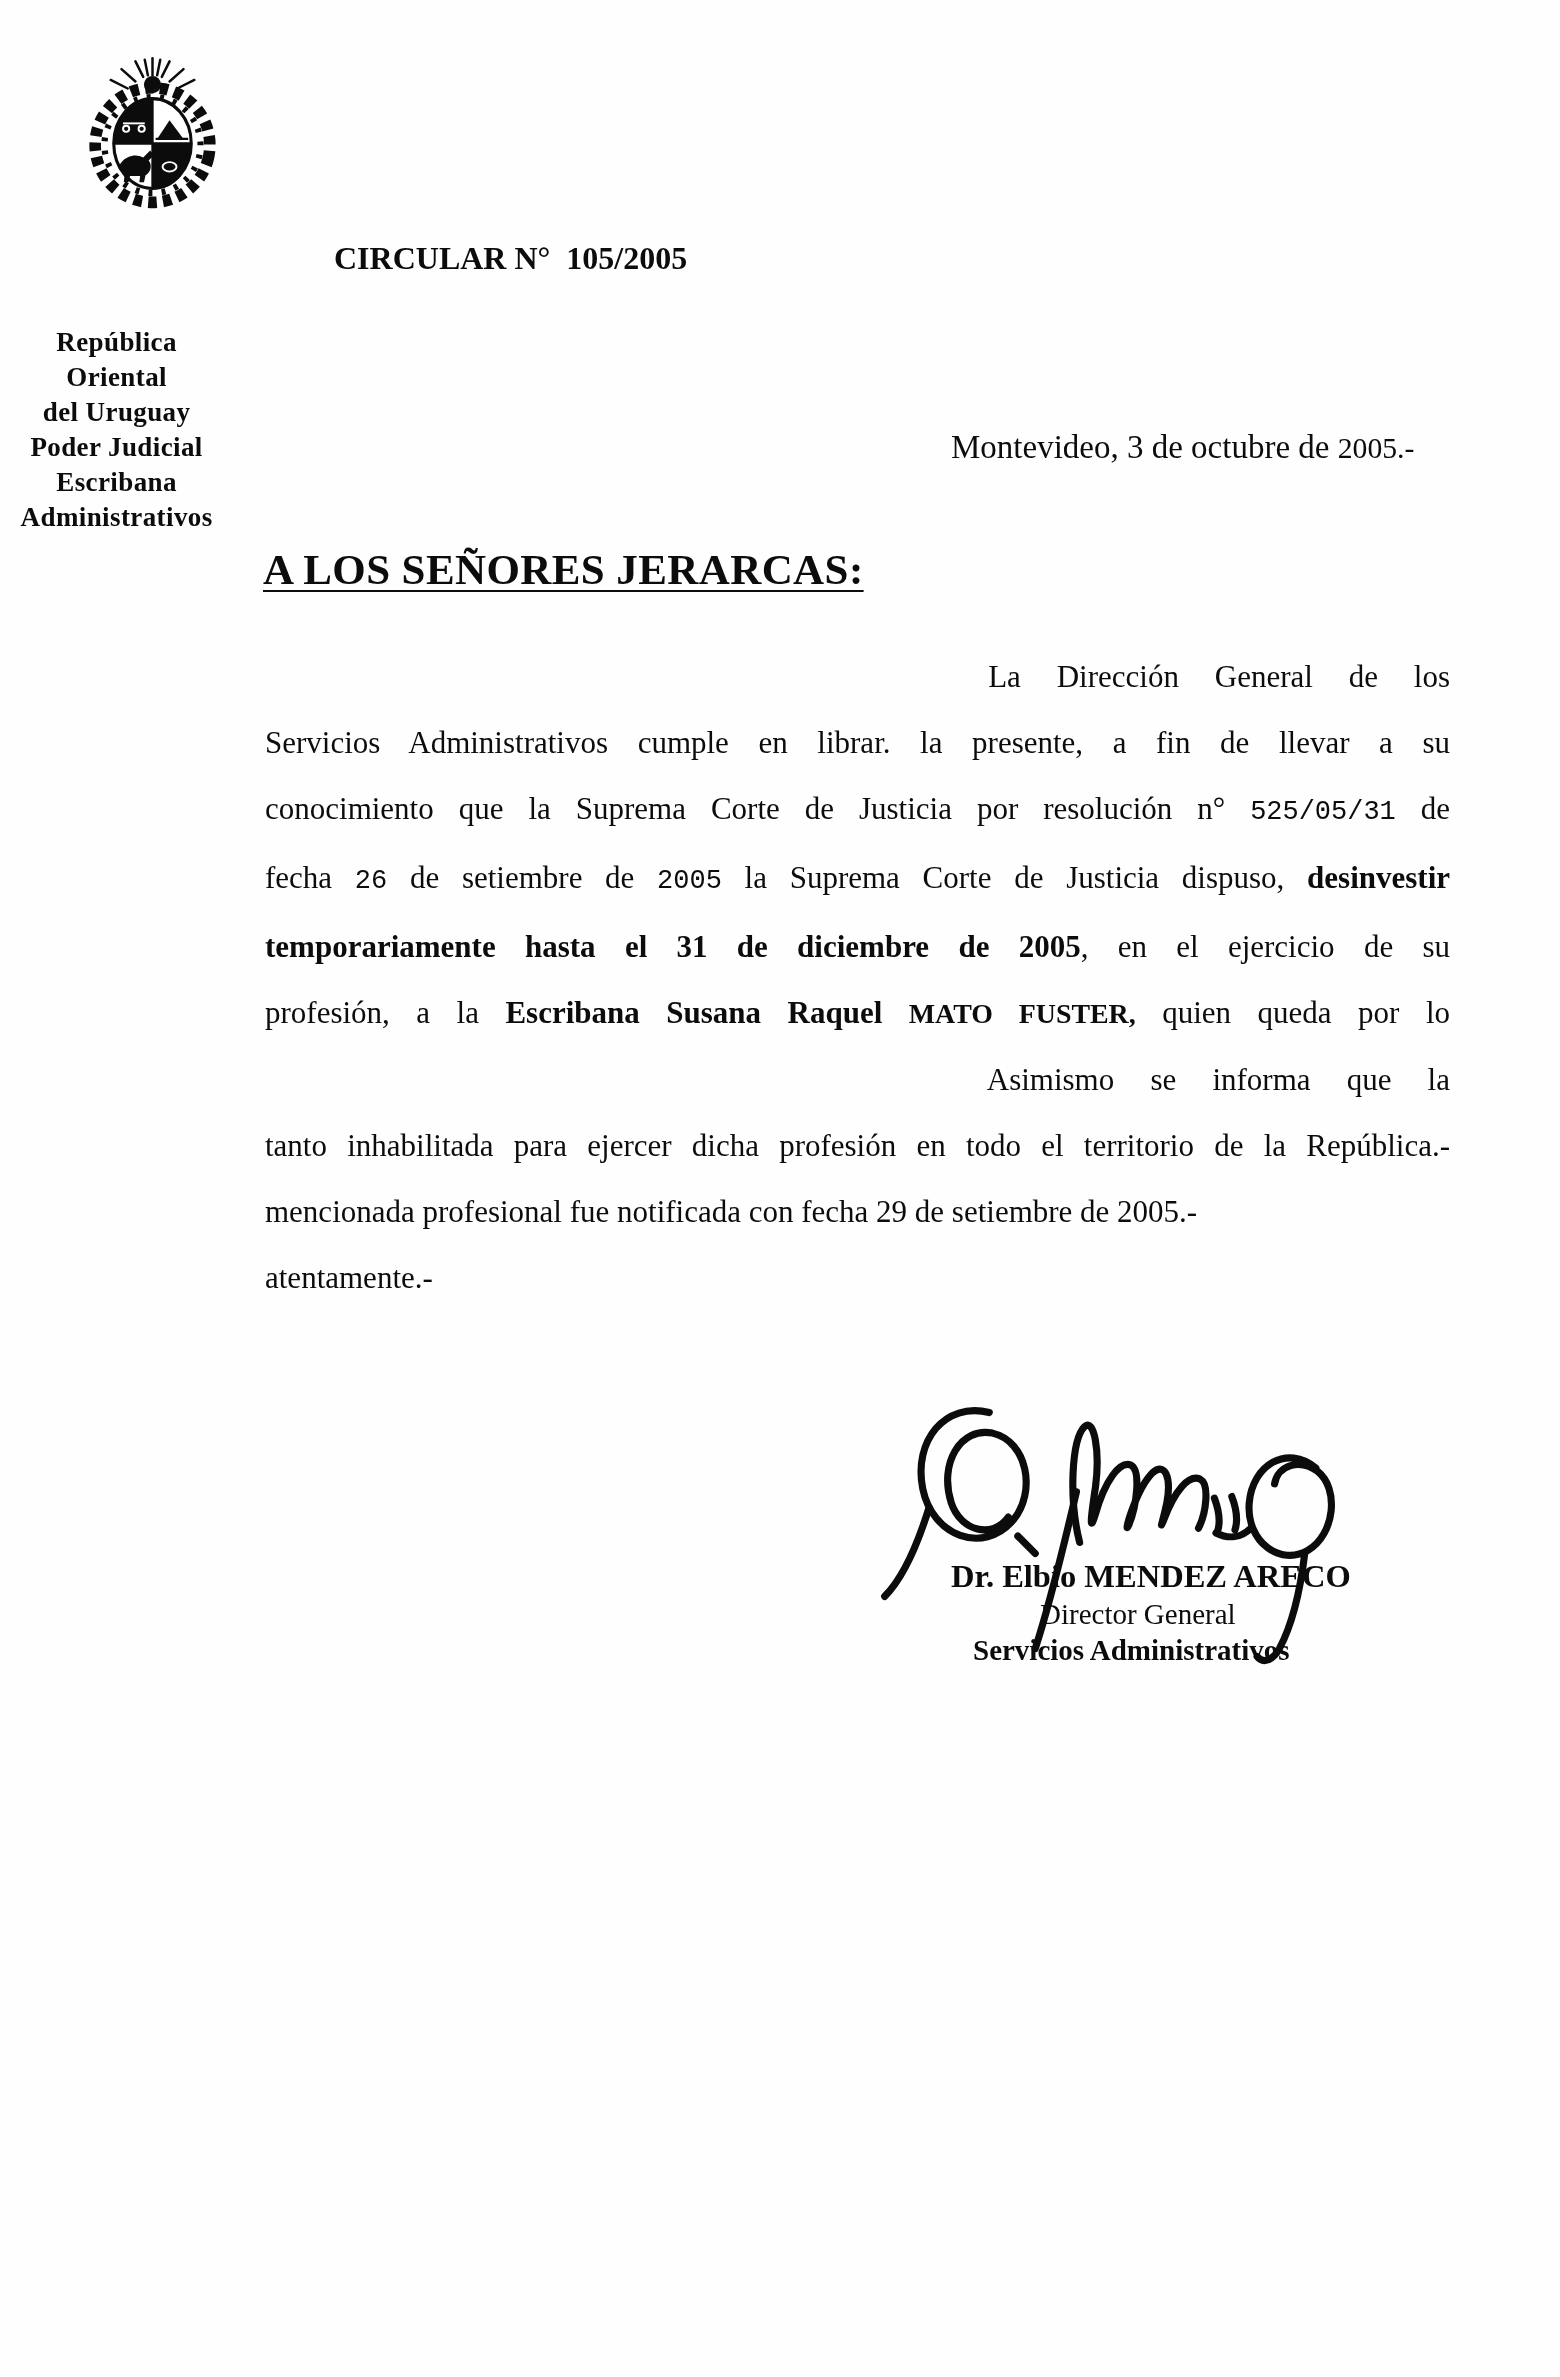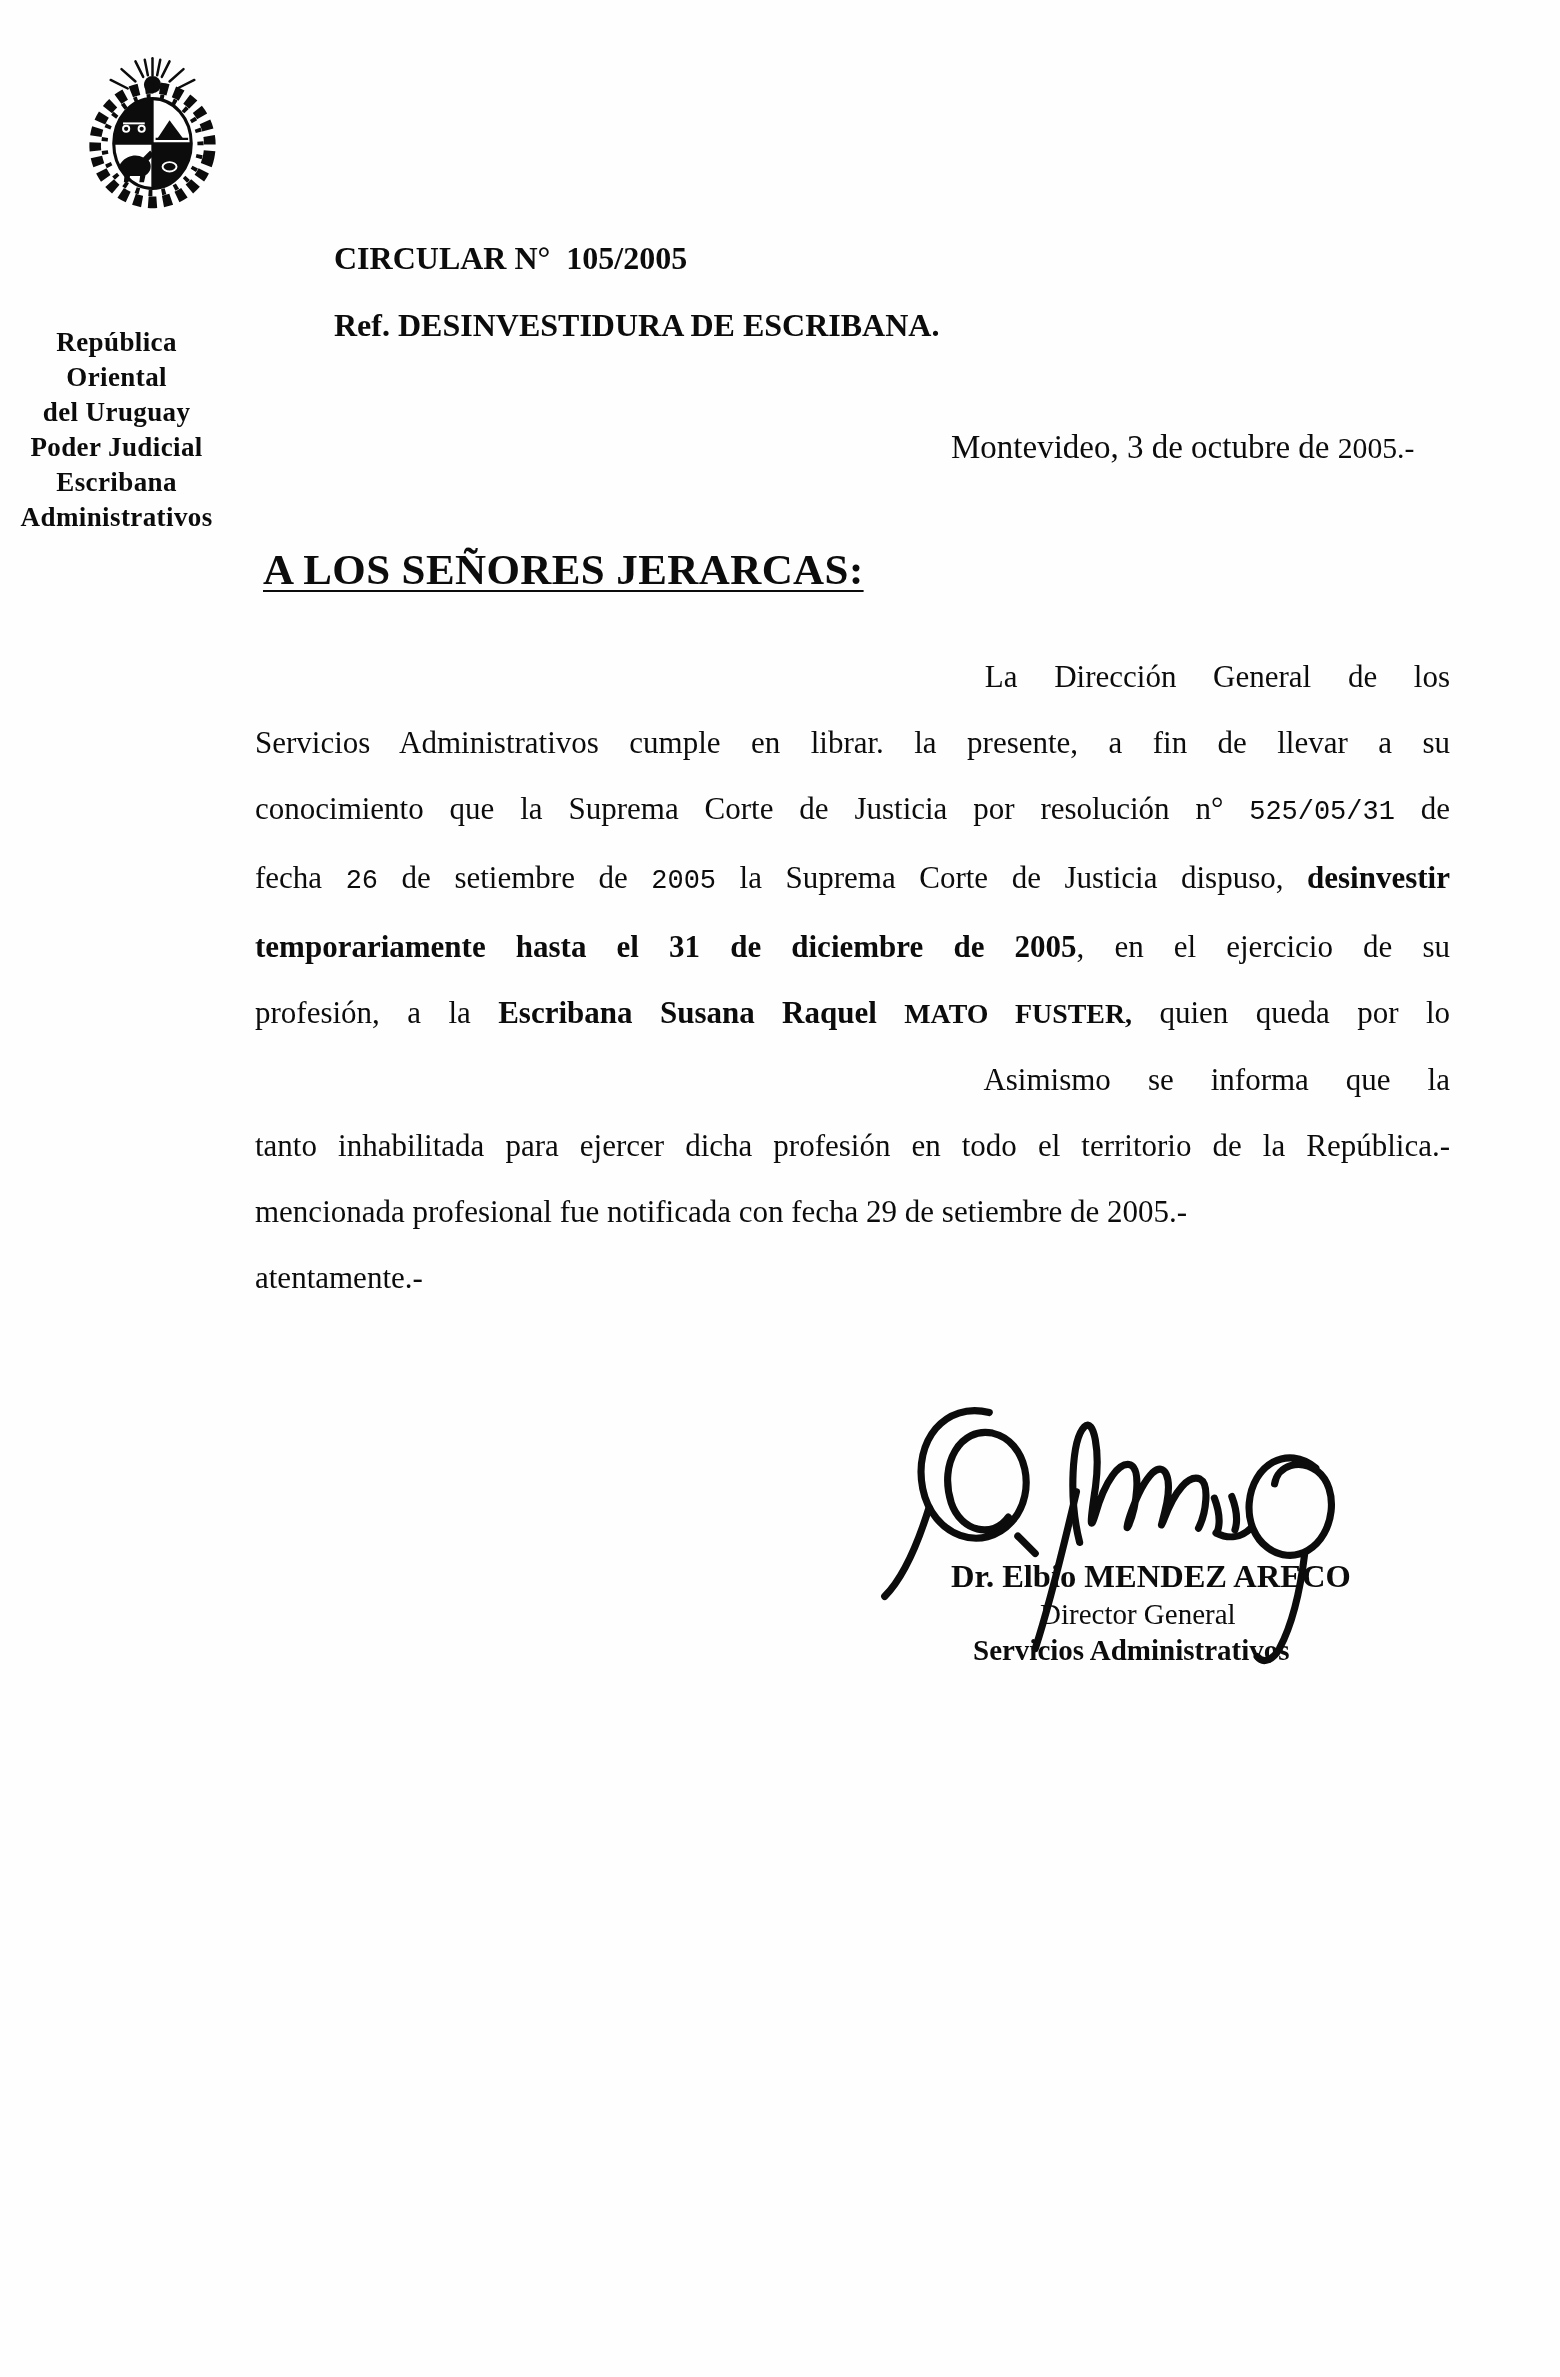--- a/index.html
+++ b/index.html
@@ -18,21 +18,21 @@
   .ref{position:absolute;left:334px;top:307px;font-weight:700;font-size:32px;}
   .date{position:absolute;left:951px;top:429px;font-size:33px;}
   .date .yr{font-size:.9em;}
   .salut{
     position:absolute;left:263px;top:545px;font-size:43px;font-weight:700;
     text-decoration:underline;text-decoration-thickness:2.4px;text-underline-offset:5.5px;
     letter-spacing:0.4px;
   }
   
   .bodytxt{position:absolute;left:255px;top:644px;width:1195px;font-size:31px;line-height:66px;}
-  .ln{text-align:justify;text-align-last:justify;}
+  .ln{text-align:justify;text-align-last:justify;margin-left:10px;}
   .ln.natural{text-align:left;text-align-last:left;}
   .ind59{display:inline-block;width:58%;}
   .sm{font-size:.87em;font-family:Liberation Mono, monospace;}
   .b{font-weight:700;}
   .bs{font-weight:700;font-size:.9em;}
   
   .sig{position:absolute;left:872px;top:1395px;width:634px;height:333px;}
   .sig svg{position:absolute;left:0;top:0;}
   .sig .nm{position:absolute;left:79px;top:163px;font-size:32.5px;font-weight:700;white-space:nowrap;}
   .sig .ttl{position:absolute;left:168px;top:203px;font-size:29px;font-weight:400;white-space:nowrap;}
@@ -87,21 +87,20 @@
   <div class="org">
     <div>República</div>
     <div>Oriental</div>
     <div>del Uruguay</div>
     <div>Poder Judicial</div>
     <div>Escribana</div>
     <div>Administrativos</div>
   </div>
 
   <div class="circ">CIRCULAR N°  105/2005</div>
-  <div class="ref">Ref. DESINVESTIDURA DE ESCRIBANA.</div>
   <div class="date"><span>Montevideo, 3 de octubre de </span><span class="yr">2005.-</span></div>
   <div class="salut">A LOS SEÑORES JERARCAS:</div>
 
   <div class="bodytxt">
     <div class="ln"><span class="ind59"></span> <span>La Dirección General de los</span></div>
     <div class="ln"><span>Servicios Administrativos cumple en librar. la presente, a fin de llevar a su</span></div>
     <div class="ln"><span>conocimiento que la Suprema Corte de Justicia por resolución n° </span><span class="sm">525/05/31</span><span> de</span></div>
     <div class="ln"><span>fecha </span><span class="sm">26</span><span> de setiembre de </span><span class="sm">2005</span><span> la Suprema Corte de Justicia dispuso, </span><span class="b">desinvestir</span></div>
     <div class="ln"><span class="b">temporariamente hasta el 31 de diciembre de 2005</span><span>, en el ejercicio de su</span></div>
     <div class="ln"><span>profesión, a la </span><span class="b">Escribana Susana Raquel </span><span class="bs">MATO FUSTER,</span><span> quien queda por lo</span></div>

